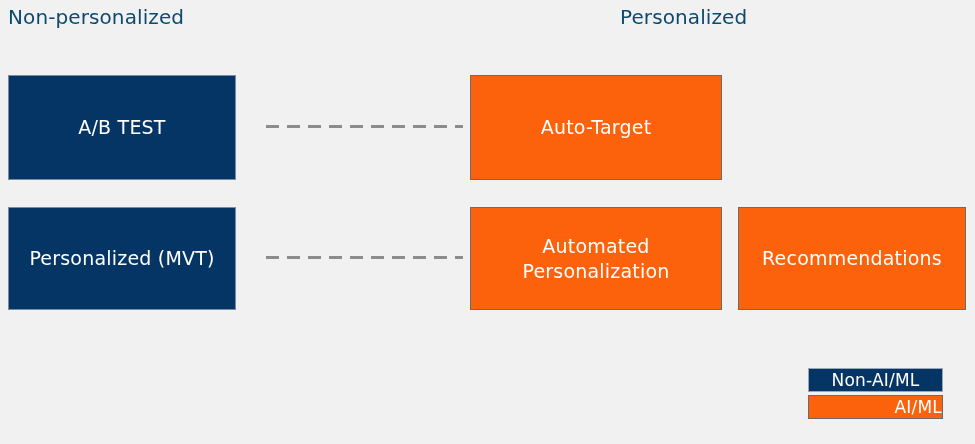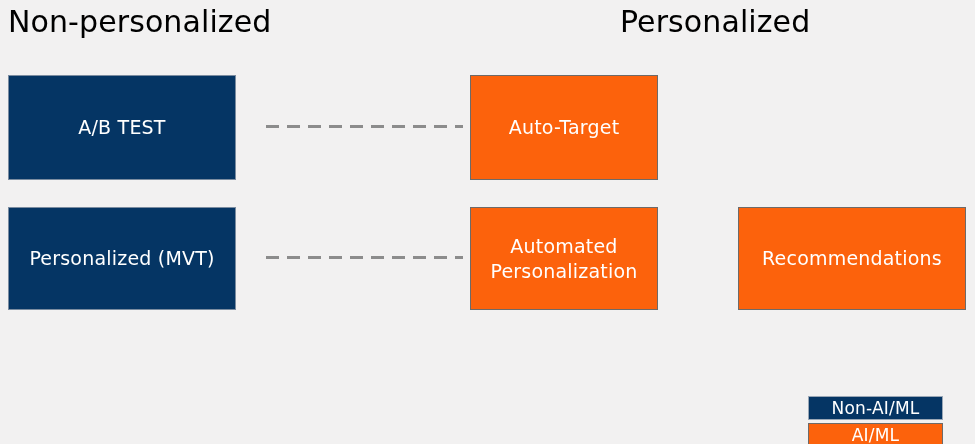--- a/index.html
+++ b/index.html
@@ -16,22 +16,22 @@
   }
   #canvas {
     position: relative;
     width: 975px;
     height: 444px;
   }
 
   
   .col-heading {
     position: absolute;
-    color: #000000;
-    font-size: 30px;
+    color: #0c4a6e;
+    font-size: 20px;
     font-weight: 400;
     letter-spacing: 0.1px;
     white-space: nowrap;
     line-height: 1;
   }
   #heading-nonpersonalized { left: 8px;   top: 7px; }
   #heading-personalized    { left: 620px; top: 7px; }
 
   
   .box {
@@ -53,21 +53,21 @@
     border: 1px solid #7B8CA0;
   }
   .box.orange {
     background: #FC620C;
     border: 1px solid #6E6A68;
   }
   .box-label { display: block; }
 
   
   .c1 { left: 8px;  width: 228px; }
-  .c2 { left: 470px; width: 188px; }
+  .c2 { left: 470px; width: 252px; }
   .c3 { left: 738px; width: 228px; }
   .r1 { top: 75px;  height: 105px; }
   .r2 { top: 207px; height: 103px; }
   .r3 { top: 338px; height: 99px;  }
 
   
   .connector {
     position: absolute;
     height: 3px;
     background-image: linear-gradient(to right, #8C8C8C 0 13px, rgba(0,0,0,0) 13px 21px);
@@ -87,24 +87,23 @@
   .legend-item {
     box-sizing: border-box;
     height: 24px;
     display: flex;
     align-items: center;
     justify-content: center;
     color: #FFFFFF;
     font-size: 17px;
     letter-spacing: 0.2px;
     line-height: 1;
-    margin-top: 28px;
   }
   .legend-item.navy   { background: #053564; border: 1px solid #9AA7B6; }
-  .legend-item.orange { background: #FC620C; border: 1px solid #6E6A68; margin-top: 3px; }
+  .legend-item.orange { background: #FC620C; border: 1px solid #6E6A68; margin-top: 3px; justify-content: flex-end; }
 </style>
 </head>
 <body>
 
 <div id="canvas">
 
   <div class="col-heading" id="heading-nonpersonalized">Non-personalized</div>
 
   <div class="col-heading" id="heading-personalized">Personalized</div>
 

